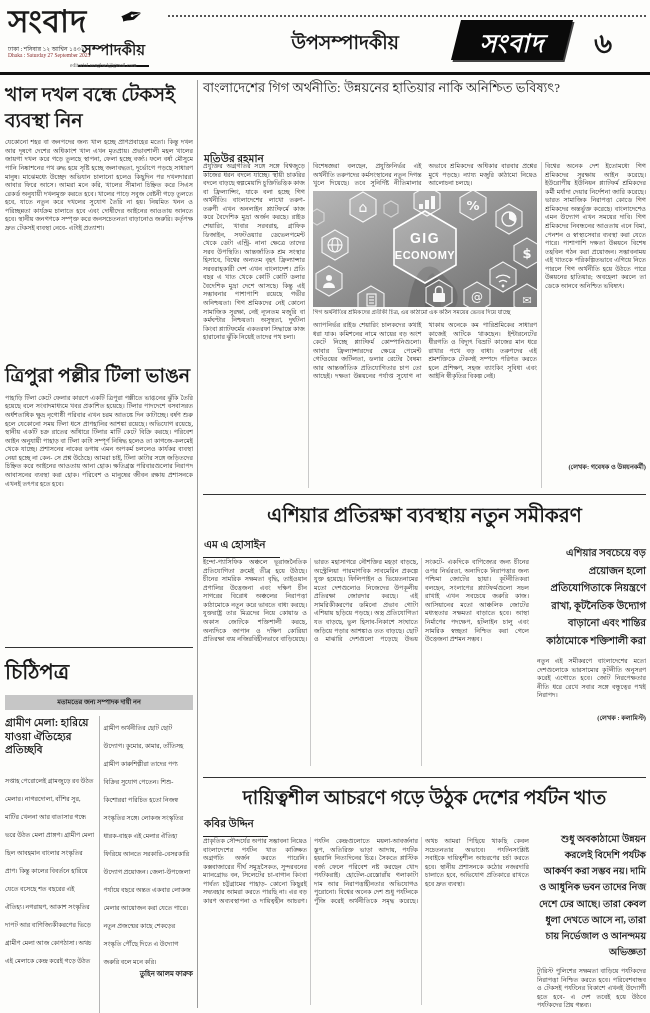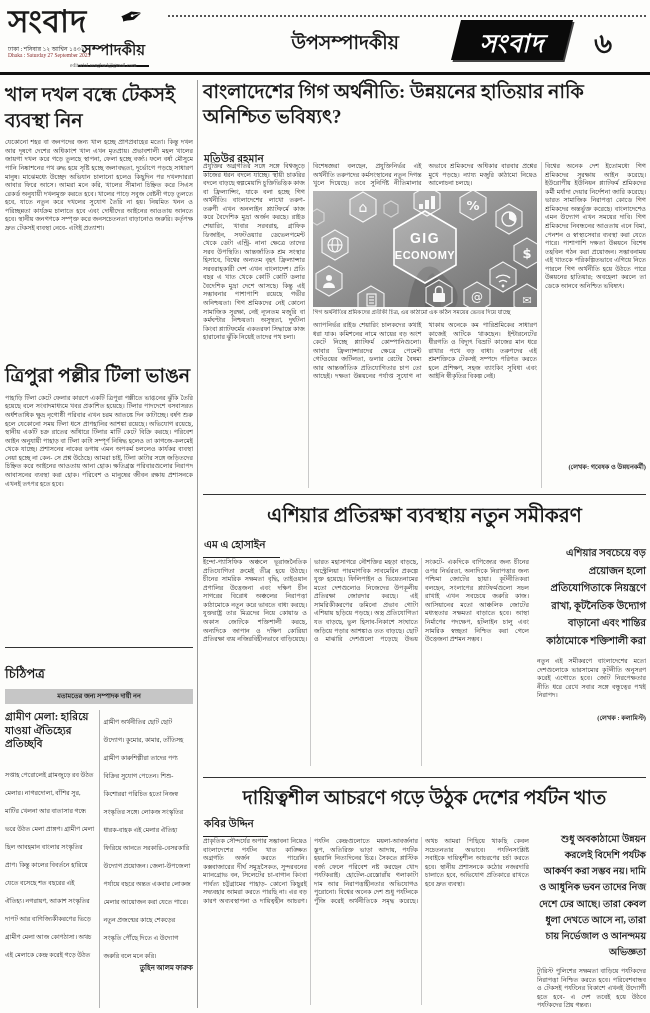--- a/index.html
+++ b/index.html
@@ -25,34 +25,34 @@
   #brand-box-text { left:456px; top:24px; width:112px; text-align:center; font-size:25px; font-weight:900; color:#fff; font-style:italic; letter-spacing:1px; }
   #page-num { left:594px; top:22px; font-size:28px; font-weight:bold; }
   #mast-rule { left:0; top:72px; width:650px; height:3px; background:#111; }
   
   #leftcol { left:5px; top:82px; width:188px; }
   .ed-title { font-size:19px; font-weight:bold; line-height:1.35; }
   #ed1-body { height:212px; margin-top:5px; }
   #ed2-title { margin-top:13px; }
   #ed2-body { height:244px; margin-top:5px; }
   #letters-rule { margin-top:9px; border-top:1px solid #333; }
-  #letters-header { margin-top:16px; font-size:13px; font-weight:bold;font-family:Liberation Serif, serif; }
+  #letters-header { margin-top:8px; font-size:21px; font-weight:bold;font-family:Liberation Serif, serif; }
   #letters-disclaimer { margin-top:4px; background:#c6c6c6; font-size:6.5px; font-weight:bold; text-align:center; padding:2px 0; color:#111; }
   #letters-flow { margin-top:6px; height:298px; column-count:2; column-gap:9px; column-rule:1px solid #b5b5b5; }
   #letter-title { font-size:10.5px; font-weight:bold; line-height:1.3; margin-bottom:12px; }
   #letter-signature { font-size:7px; font-weight:bold; text-align:right; }
   #main-divider { left:197px; top:80px; width:1px; height:928px; background:#9a9a9a; }
   
   .art-rule { left:203px; width:443px; height:1px; background:#333; }
   .byline { display:inline-block; font-size:10.5px; font-weight:bold; border-bottom:1.5px solid #222; padding:0 14px 3px 1px; }
   .credit { font-size:6.5px; font-weight:bold; text-align:right; margin-top:4px; }
   .colrule { width:1px; background:#c9c9c9; }
   
   #a1 { left:203px; top:80px; width:443px; height:412px; }
-  #a1-title { font-size:19px; font-weight:bold; line-height:1.3; }
+  #a1-title { font-size:13px; font-weight:normal; line-height:1.3; }
   #a1-byline { position:absolute; left:0; top:68px; }
   #a1-col1 { position:absolute; left:0; top:82px; width:102px; height:326px; }
   #a1-mid { position:absolute; left:110px; top:82px; width:224px; }
   #a1-top { column-count:2; column-gap:7px; height:27px; }
   #a1-photo { margin-top:2px; width:224px; height:116px; display:block; background:#8c8c8c; }
   #a1-caption { font-size:5.8px; line-height:1.25; margin-top:2px; color:#222; height:9px; overflow:hidden; }
   #a1-bot { column-count:2; column-gap:7px; height:160px; margin-top:3px; }
   #a1-colR { position:absolute; left:342px; top:82px; width:101px; height:326px; }
   #a1-colR .tiny { height:296px; }
   

